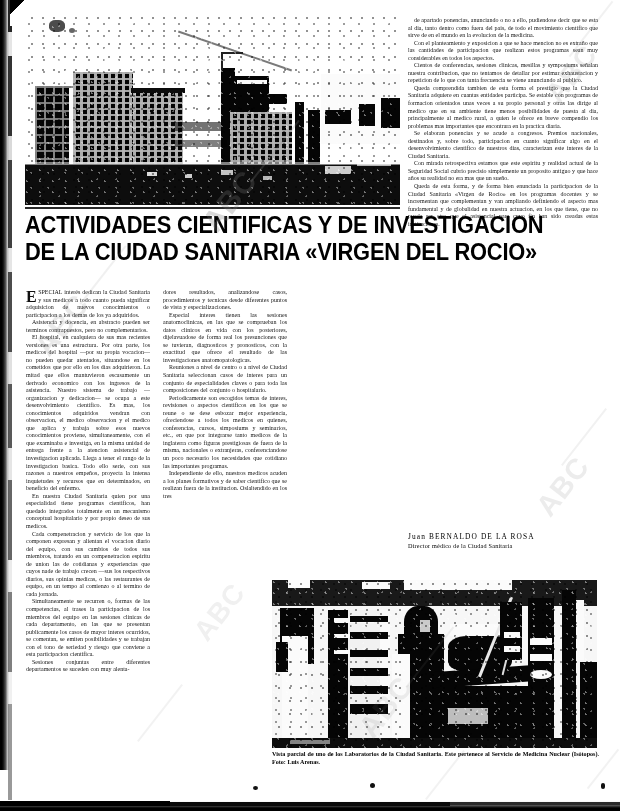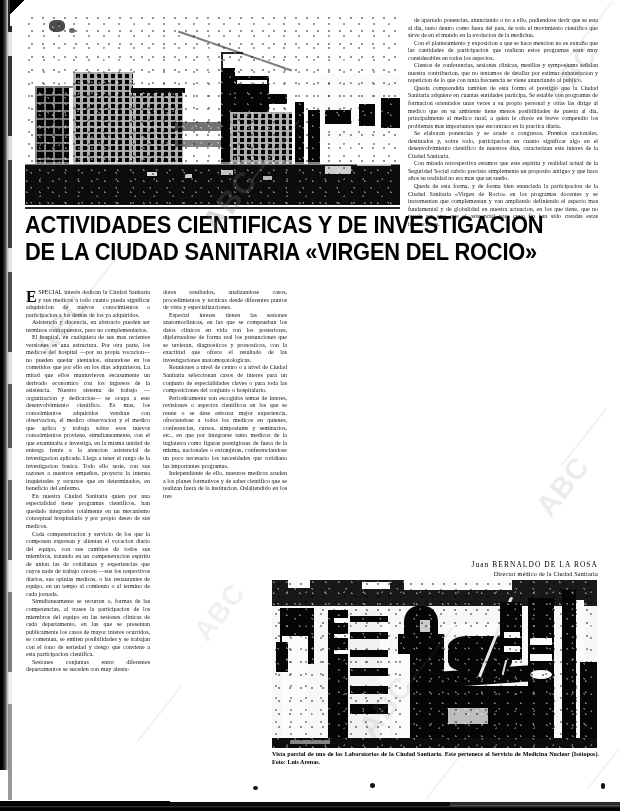--- a/index.html
+++ b/index.html
@@ -174,23 +174,22 @@
     font-weight:700;
     font-size:16px;
     line-height:13px;
     margin:1px 1.5px 0 0;
     color:#000;
   }
 
   
   #byline {
     position:absolute; left:408px; top:532px; width:190px;
-    text-align:right;
+    text-align:left;
     filter: blur(0.3px) contrast(1.4);
-    margin-top: 28px;
   }
   #byline-name {
     display:block;
     font-family:"Liberation Serif", serif;
     font-size:7.4px; letter-spacing:1.1px; color:#111;
   }
   #byline-role {
     display:block;
     font-family:"Liberation Serif", serif;
     font-size:6.2px; letter-spacing:.2px; color:#1d1d1d; margin-top:1px;

